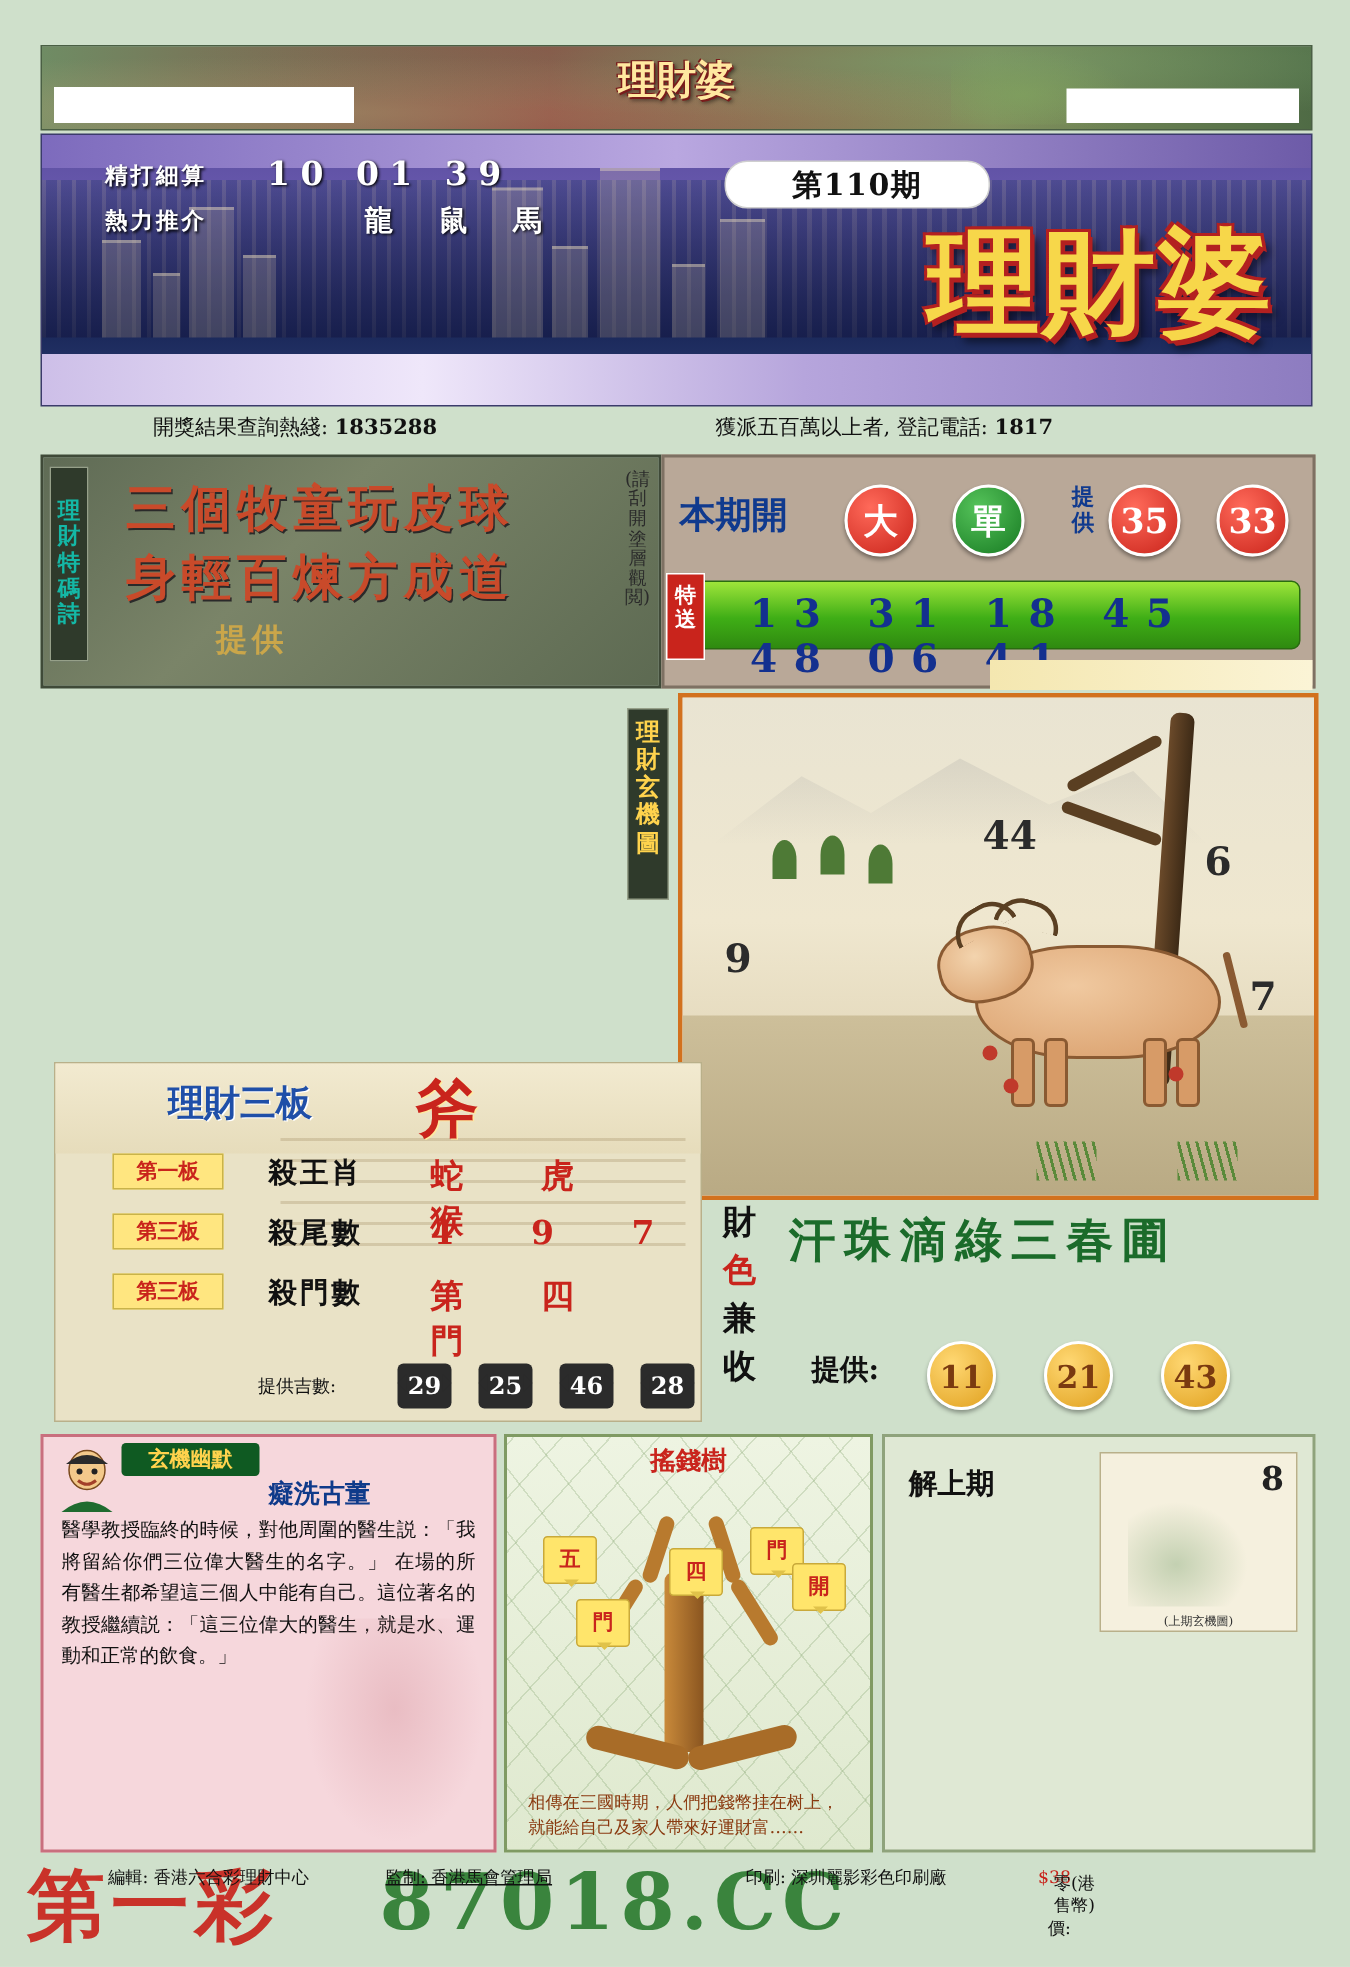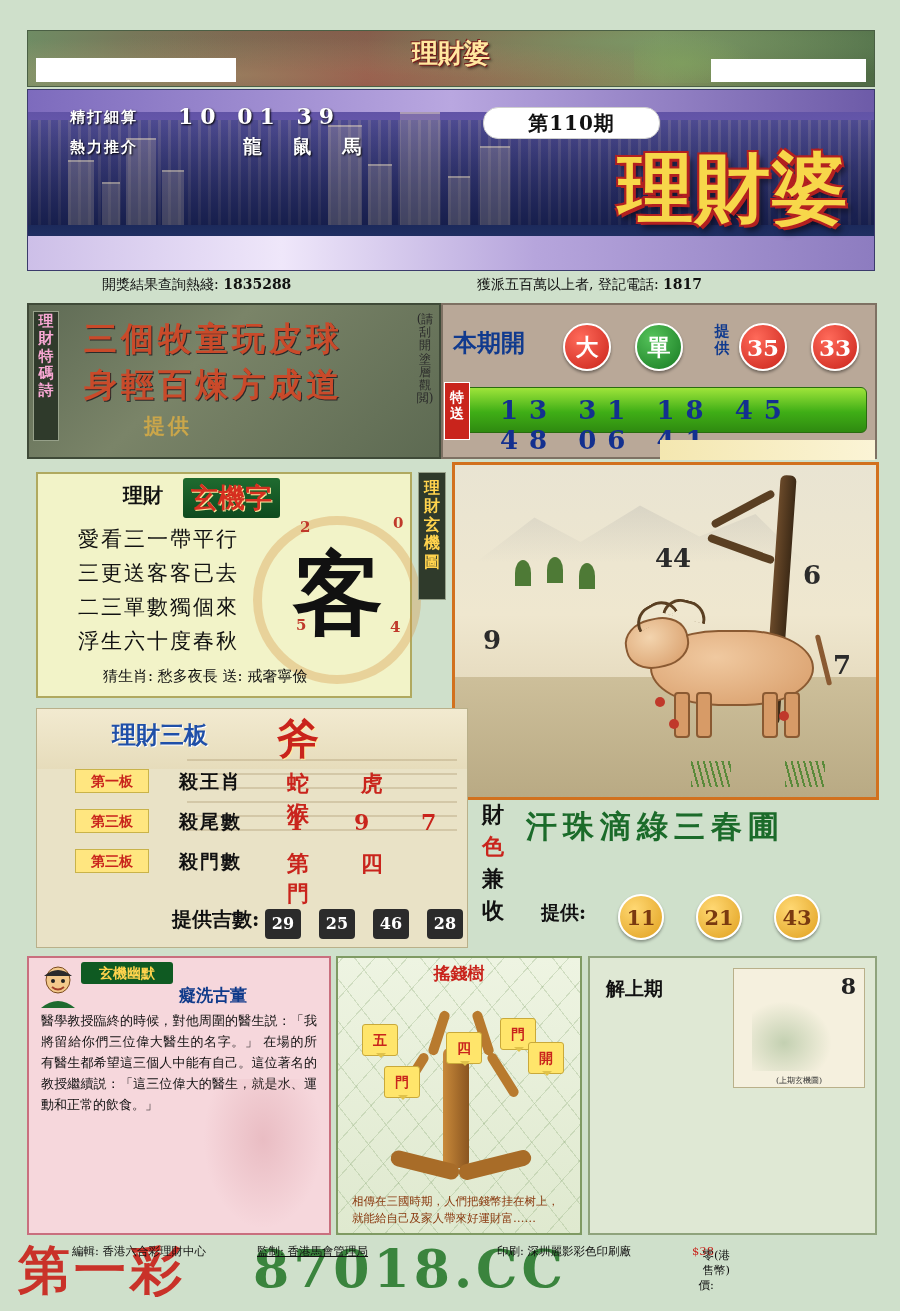--- a/index.html
+++ b/index.html
@@ -57,21 +57,21 @@
   
   .hotlines{position:absolute;left:27px;top:274px;width:846px;height:24px;font-family:"DejaVu Serif",serif;font-size:14px;color:#111;}
   .hotlines .l{position:absolute;left:75px;top:2px;}
   .hotlines .r{position:absolute;left:450px;top:2px;}
   .hotlines b{font-weight:bold;}
 
   
   .poembox{position:absolute;left:27px;top:303px;width:410px;height:152px;
     background:linear-gradient(135deg,#5f6b55,#7a8468 40%,#5d6a52);border:2px solid #3f4a38;}
   .poembox .tag{position:absolute;left:4px;top:6px;width:26px;height:130px;background:#2f3a2b;border:1px solid #96a089;
-    color:#f9a8d4;font-family:"DejaVu Serif",serif;font-size:15px;font-weight:bold;text-align:center;line-height:1.15;padding-top:1px;box-sizing:border-box;}
+    color:#14b8a6;font-family:"DejaVu Serif",serif;font-size:15px;font-weight:bold;text-align:center;line-height:1.15;padding-top:20px;box-sizing:border-box;}
   .poembox .l1,.poembox .l2{position:absolute;left:55px;font-family:"DejaVu Serif",serif;font-weight:bold;font-size:33px;
     color:#c94a2a;letter-spacing:4px;text-shadow:1px 1px 0 #2a2a2a;}
   .poembox .l1{top:12px;}
   .poembox .l2{top:58px;}
   .poembox .supply{position:absolute;left:115px;top:107px;font-family:"DejaVu Serif",serif;font-weight:bold;font-size:21px;color:#caa64a;letter-spacing:3px;}
   .poembox .snums{position:absolute;left:205px;top:105px;font-family:"DejaVu Serif",serif;font-weight:bold;font-size:23px;color:#caa64a;letter-spacing:16px;}
   .poembox .vnote{position:absolute;right:4px;top:8px;width:20px;font-family:"DejaVu Serif",serif;font-size:12px;color:#2a2a2a;line-height:1.1;text-align:center;}
 
   
   .resbox{position:absolute;left:441px;top:303px;width:432px;height:152px;background:#b9a898;border:2px solid #7e7163;}
@@ -134,21 +134,21 @@
     text-shadow:1px 1px 0 #fff;}
   .boards .hbig{position:absolute;left:240px;top:2px;font-family:"DejaVu Serif",serif;font-weight:bold;font-size:42px;color:#c9241c;
     text-shadow:1px 1px 0 #ffe9a0;}
   .boards .ghost{position:absolute;left:150px;top:42px;width:270px;height:80px;
     background:repeating-linear-gradient(0deg,rgba(170,150,110,.35) 0 2px,transparent 2px 14px);}
   .bd-row{position:absolute;left:0;width:100%;height:34px;}
   .bd-tag{position:absolute;left:38px;width:72px;height:22px;background:#ffe680;border:1px solid #c9b34a;
     font-family:"DejaVu Serif",serif;font-weight:bold;font-size:14px;color:#c9241c;text-align:center;line-height:22px;}
   .bd-name{position:absolute;left:142px;font-family:"DejaVu Serif",serif;font-weight:bold;font-size:19px;color:#111;letter-spacing:2px;}
   .bd-val{position:absolute;left:250px;font-family:"DejaVu Serif",serif;font-weight:bold;font-size:22px;color:#c9241c;letter-spacing:22px;}
-  .bd-foot{position:absolute;left:135px;bottom:14px;font-family:"DejaVu Serif",serif;font-weight:bold;font-size:20px;color:#111;}
+  .bd-foot{position:absolute;left:135px;bottom:14px;font-family:"DejaVu Serif",serif;font-weight:normal;font-size:12px;color:#111;}
   .luck{position:absolute;bottom:8px;width:36px;height:30px;background:#2b2b2b;border-radius:4px;
     color:#fff;font-family:"DejaVu Serif",serif;font-weight:bold;font-size:16px;text-align:center;line-height:30px;}
   .luck::before{content:"";position:absolute;left:-6px;top:7px;width:0;height:0;border:6px solid transparent;border-right-color:#2b2b2b;}
   .luck::after{content:"";position:absolute;right:-6px;top:7px;width:0;height:0;border:6px solid transparent;border-left-color:#2b2b2b;}
 
   
   .couplet{position:absolute;left:478px;top:800px;width:395px;height:148px;}
   .couplet .vchar{position:absolute;left:0;width:30px;font-family:"DejaVu Serif",serif;font-weight:bold;font-size:22px;color:#111;text-align:center;}
   .couplet .c1,.couplet .c2{position:absolute;left:48px;font-family:"DejaVu Serif",serif;font-weight:bold;font-size:31px;color:#1b6b2a;letter-spacing:6px;}
   .couplet .c1{top:6px;}
@@ -274,37 +274,20 @@
         <span>45</span>
         <span>48</span>
         <span>06</span>
         <span>41</span>
       </div>
     </div>
   </div>
   <div class="tesong">特送</div>
   <div class="yellowstrip"></div>
 
-  <div class="xjz">
-    <div class="h1">理財</div>
-    <div class="h2">玄機字</div>
-    <div class="circ"></div>
-    <div class="bigchar">客</div>
-    <div class="cn" style="left:262px;top:44px;">2</div>
-    <div class="cn" style="left:355px;top:40px;">0</div>
-    <div class="cn" style="left:258px;top:142px;">5</div>
-    <div class="cn" style="left:352px;top:144px;">4</div>
-    <div class="poem">
-      <div>愛看三一帶平行</div>
-      <div>三更送客客已去</div>
-      <div>二三單數獨個來</div>
-      <div>浮生六十度春秋</div>
-    </div>
-    <div class="foot">猜生肖: 愁多夜長   送: 戒奢寧儉</div>
-  </div>
 
   <div class="xjt-tag">理財玄機圖</div>
   <div class="xjt">
     <div class="sky"></div>
     <div class="mount"></div>
     <div class="ground"></div>
     <div class="bush" style="left:60px;top:95px;"></div>
     <div class="bush" style="left:92px;top:92px;"></div>
     <div class="bush" style="left:124px;top:98px;"></div>
     <div class="tree">

